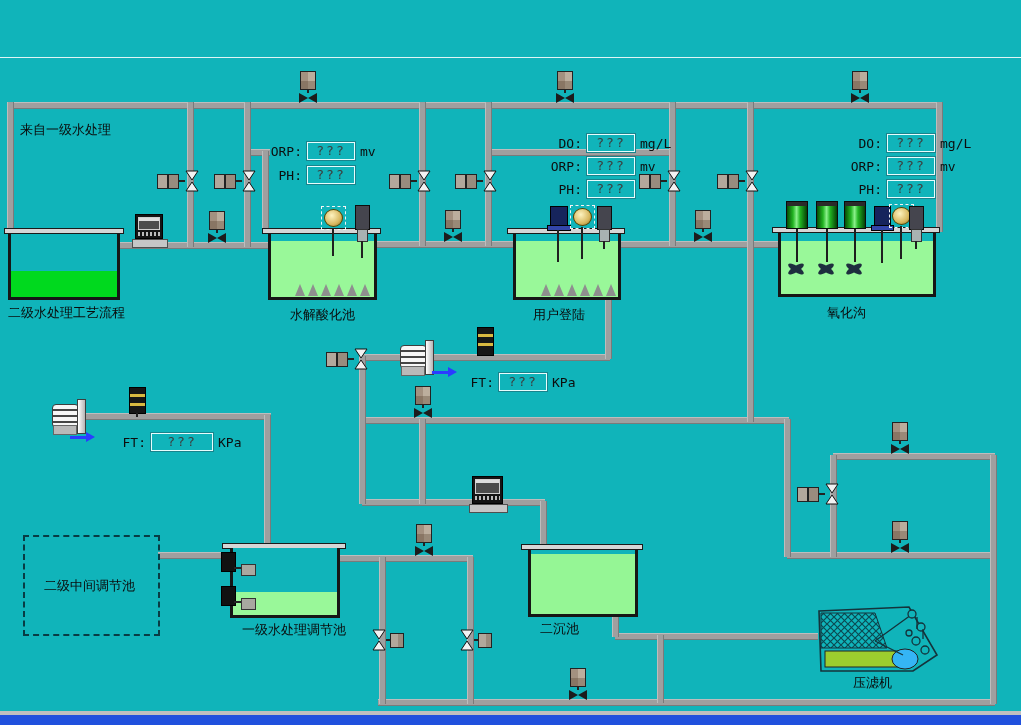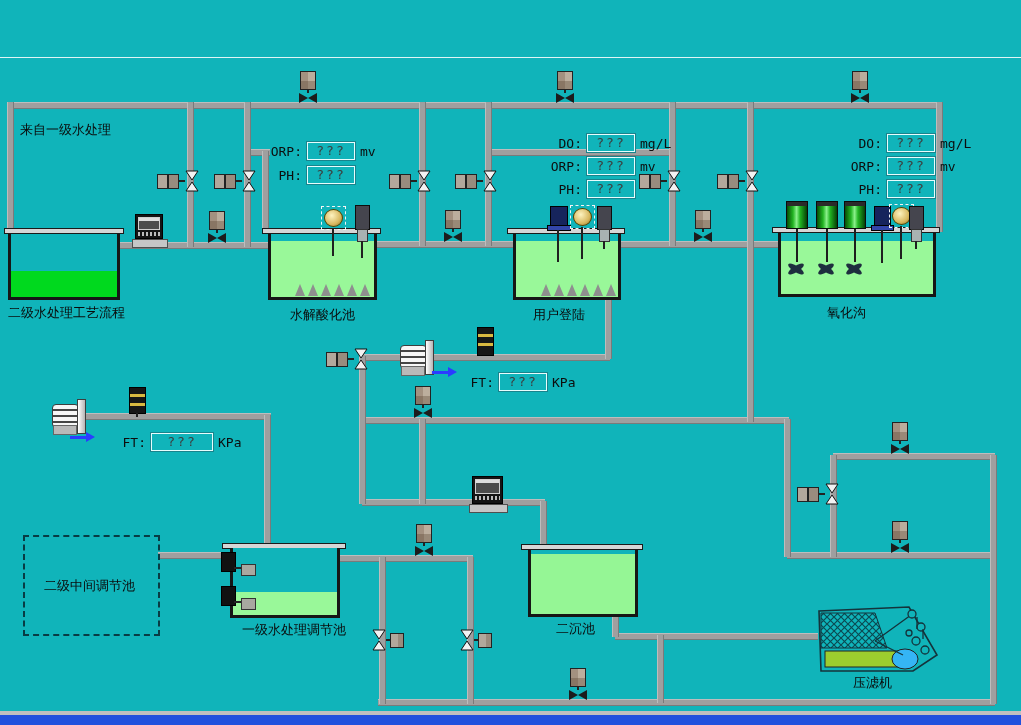--- a/index.html
+++ b/index.html
@@ -406,21 +406,21 @@
     <div class="sbox" style="left:241px;top:563px;width:13px;height:10px"></div>
     <div class="sensor" style="left:221px;top:585px;width:13px;height:18px"></div>
     <div class="slink" style="left:234px;top:600px;width:9px"></div>
     <div class="sbox" style="left:241px;top:597px;width:13px;height:10px"></div>
     <div class="lbl" style="left:242px;top:620px">一级水处理调节池</div>
 
     <div class="rim" style="left:521px;top:543px;width:120px"></div>
     <div class="tank" style="left:528px;top:549px;width:104px;height:64px">
       <div class="water" style="height:60px;background:#95f695"></div>
     </div>
-    <div class="lbl" style="left:556px;top:619px">二沉池</div>
+    <div class="lbl" style="left:540px;top:619px">二沉池</div>
 
     <svg style="position:absolute;left:813px;top:602px" width="130" height="72" viewBox="0 0 130 72">
       <defs>
             <pattern id="xh" width="7" height="7" patternUnits="userSpaceOnUse">
               <path d="M0 0L7 7M7 0L0 7" stroke="#0a4a52" stroke-width="1.2"></path>
             </pattern>
           </defs>
       <polygon points="6,8 96,4 124,52 100,68 8,68" fill="#10b4ba" stroke="#14333b" stroke-width="1.6"></polygon>
       <polygon points="8,10 62,10 74,45 8,45" fill="url(#xh)" stroke="#14333b"></polygon>
       <rect x="12" y="48" width="74" height="16" fill="#9ccd2e" stroke="#222"></rect>

